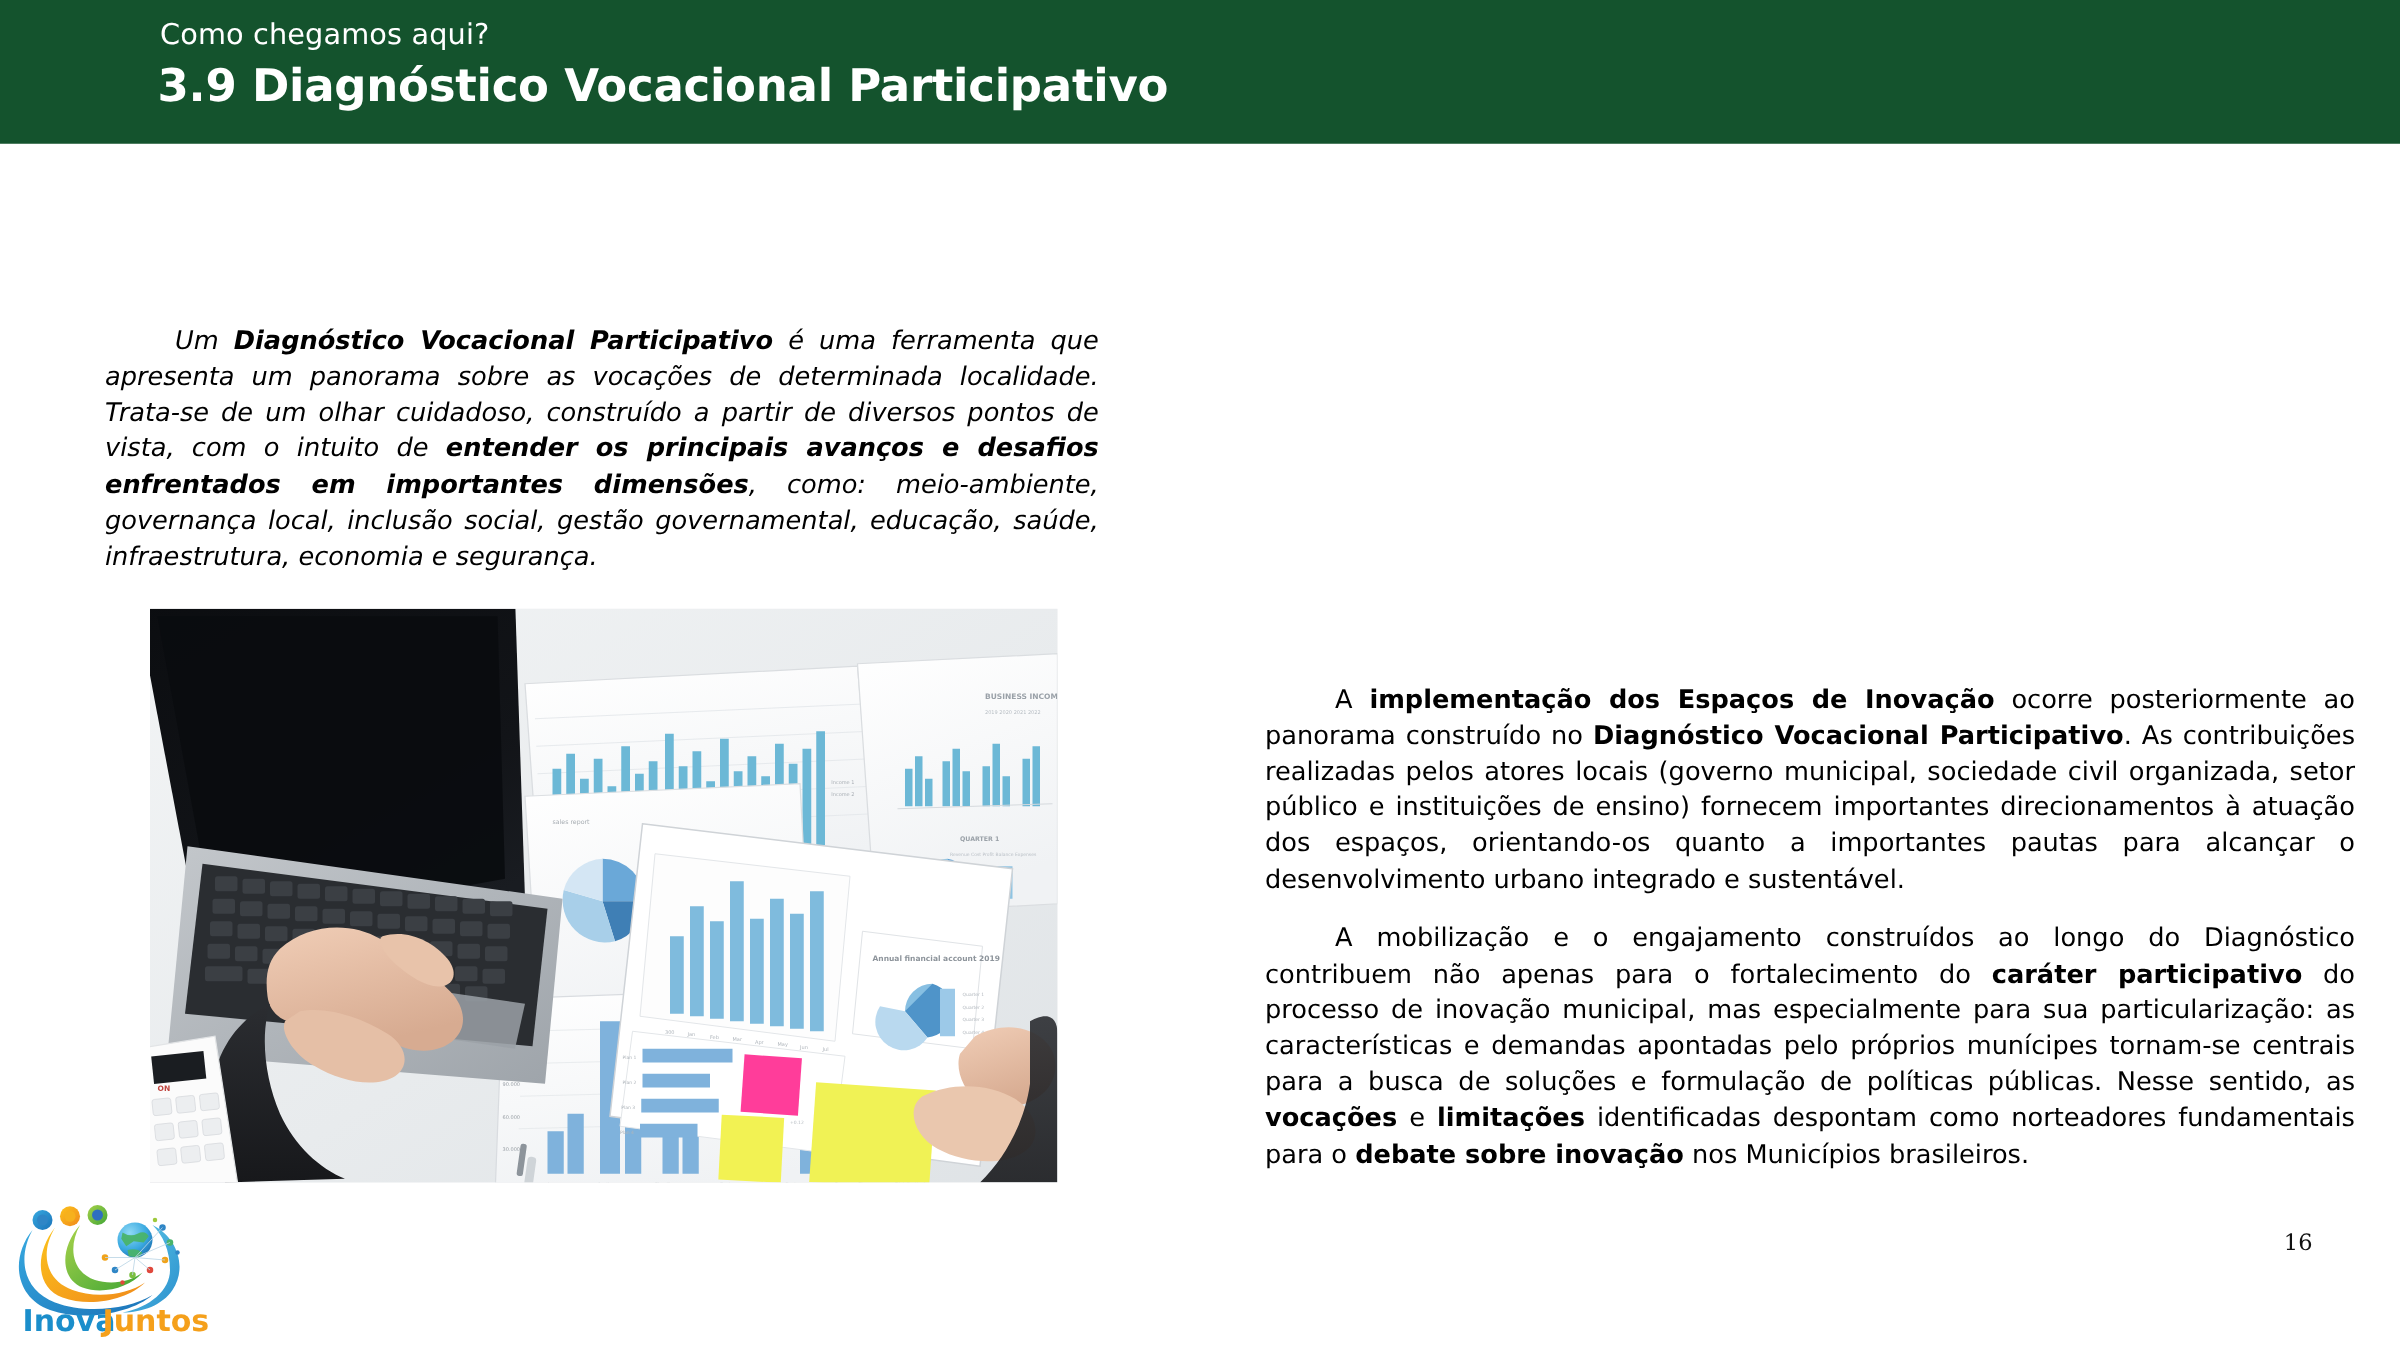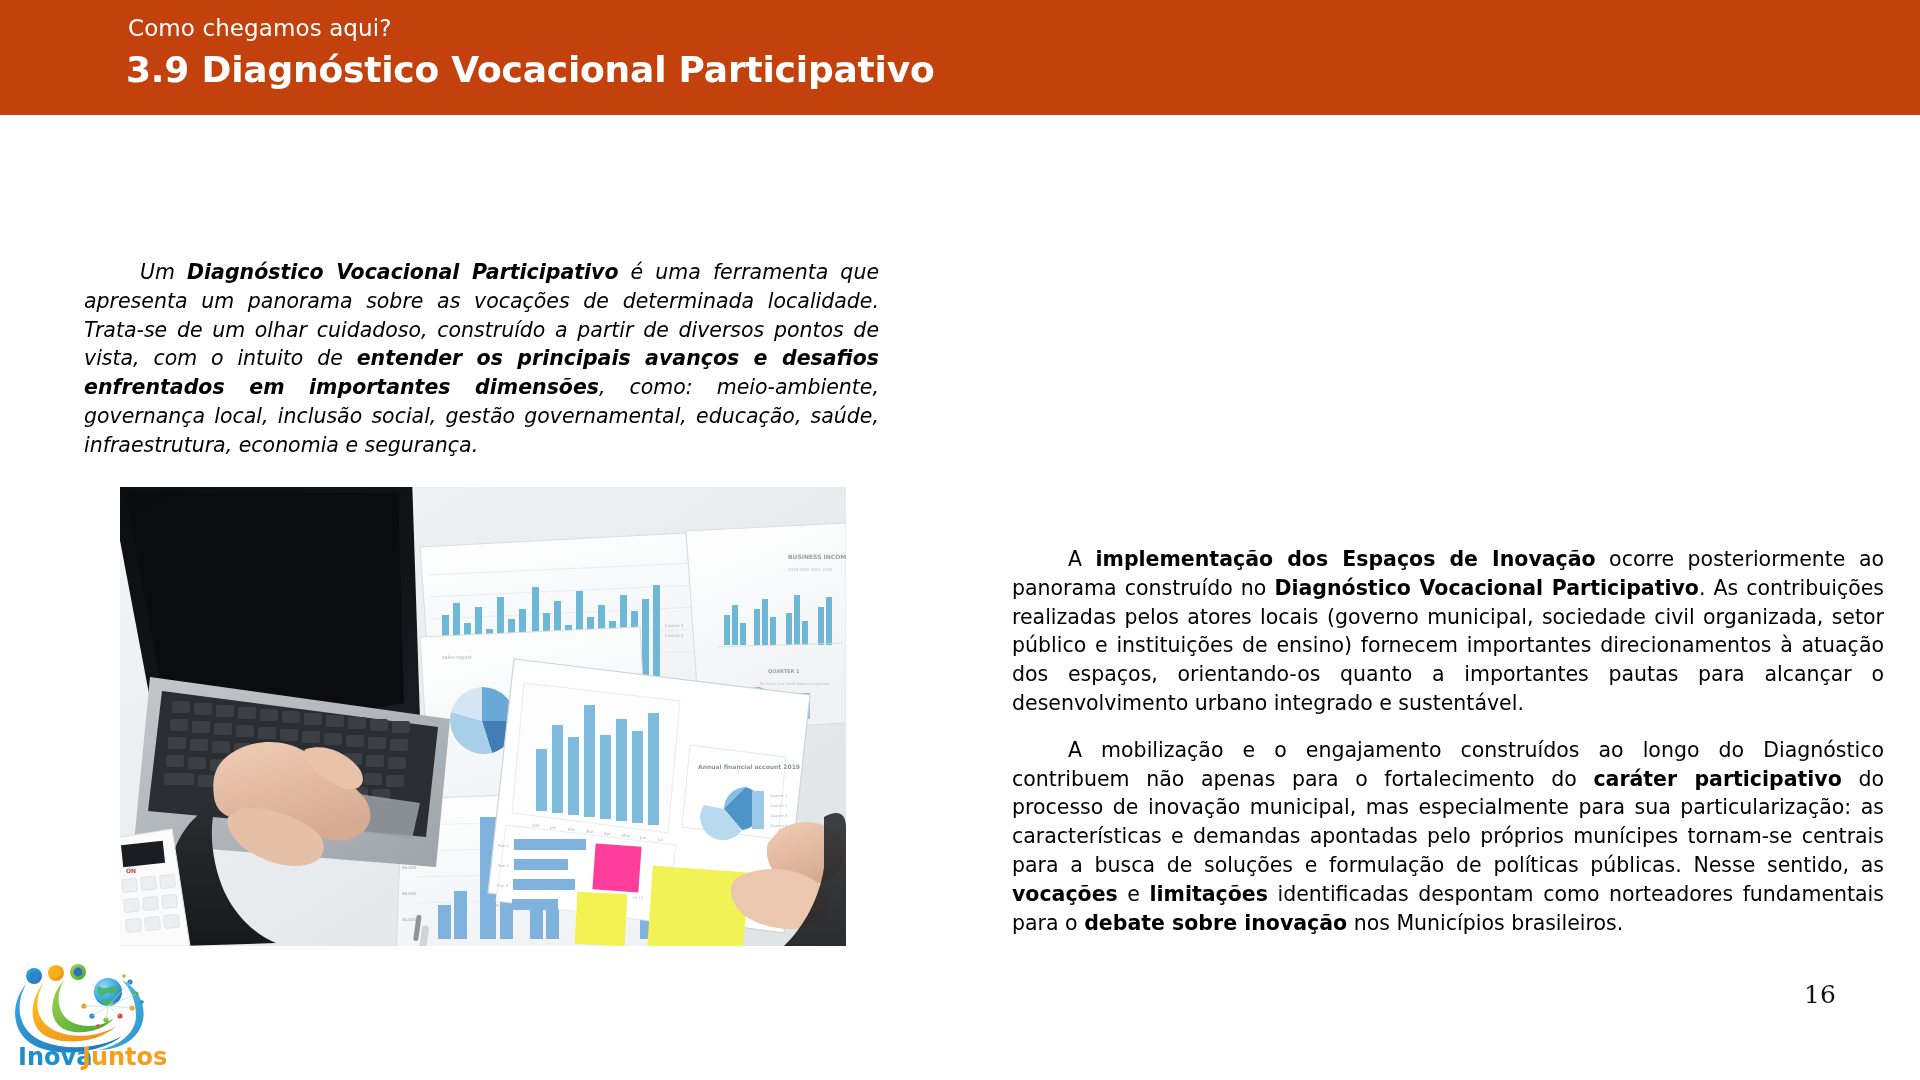--- a/index.html
+++ b/index.html
@@ -100,31 +100,31 @@
     height: 110px;
   }
   .logo svg { display: block; }
 
   
   .page-number {
     position: absolute;
     left: 1790px;
     top: 980px;
     width: 60px;
-    text-align: center;
-    font-size: 25px;
+    text-align: right;
+    font-size: 18px;
     line-height: 30px;
     color: #111111;
     font-family: "DejaVu Serif", "Liberation Serif", serif;
   }
 </style>
 </head>
 <body>
 
-<div class="header-band" style="background: #c2410c;">
+<div class="header-band" style="background: #14532d;">
   <div class="header-eyebrow">Como chegamos aqui?</div>
   <div class="header-title">3.9 Diagnóstico Vocacional Participativo</div>
 </div>
 
 <div class="col" id="left-column">
     <p><span>Um </span><b>Diagnóstico Vocacional Participativo</b><span> é uma ferramenta que apresenta um panorama sobre as vocações de determinada localidade. Trata-se de um olhar cuidadoso, construído a partir de diversos pontos de vista, com o intuito de </span><b>entender os principais avanços e desafios enfrentados em importantes dimensões</b><span>, como: meio-ambiente, governança local, inclusão social, gestão governamental, educação, saúde, infraestrutura, economia e segurança.</span></p>
   </div>
 
 <div class="photo">
   <svg width="726" height="459" viewBox="0 0 726 459" xmlns="http://www.w3.org/2000/svg">

